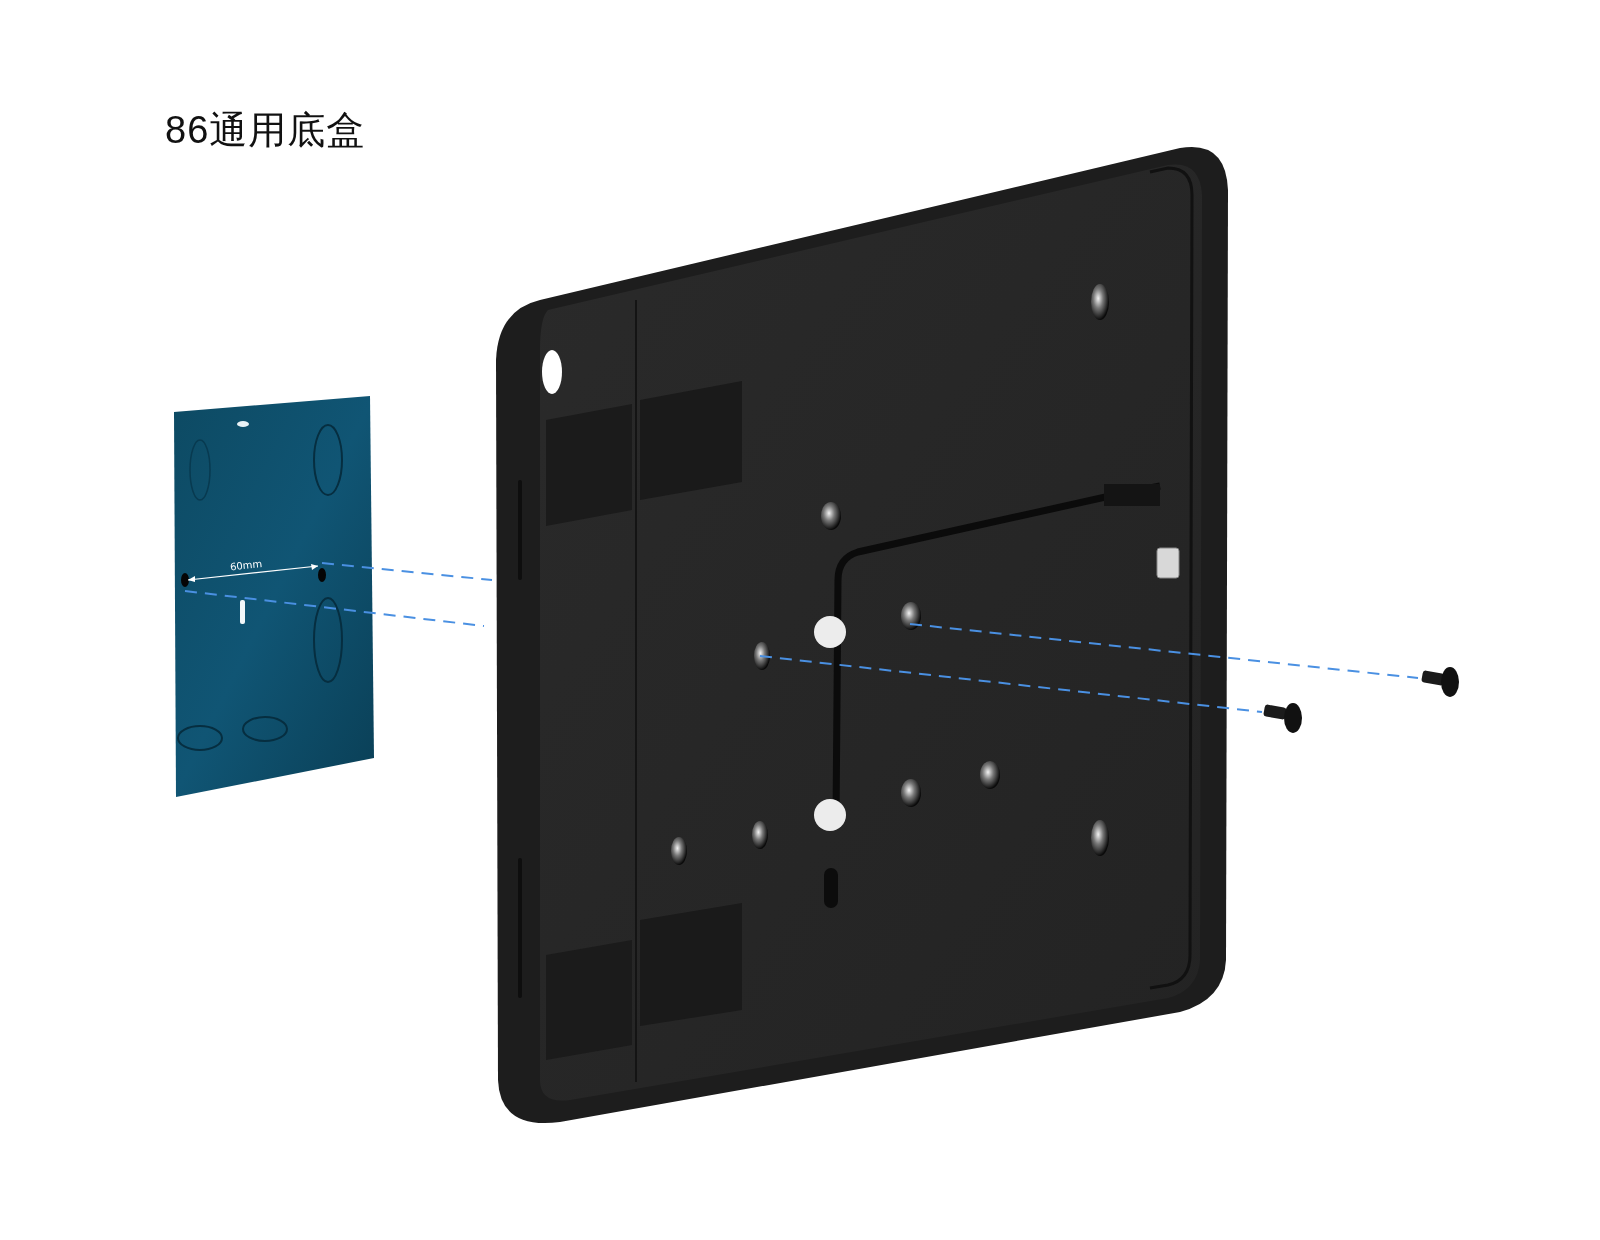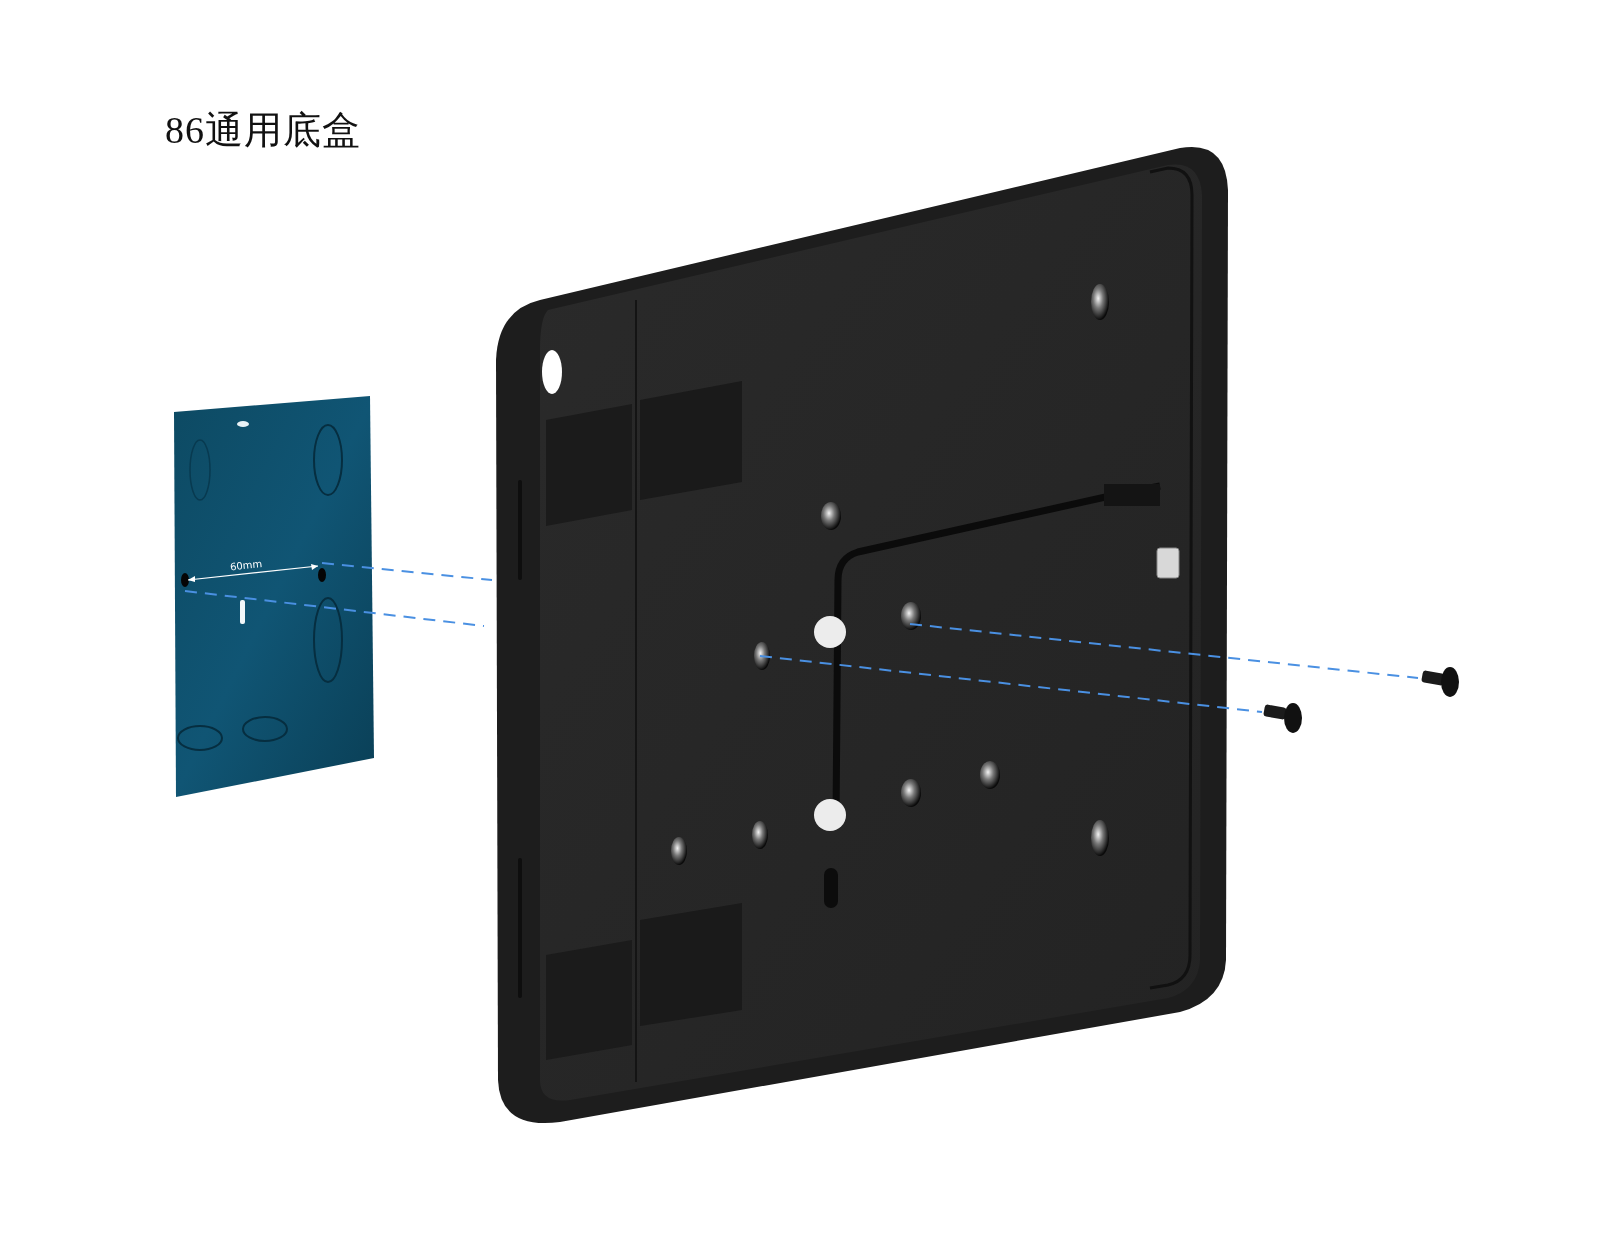--- a/index.html
+++ b/index.html
@@ -1,17 +1,17 @@
 <!DOCTYPE html>
 <html><head>
   <meta charset="utf-8">
   <style>
     html, body { margin: 0; padding: 0; background: #ffffff; }
     body { width: 1600px; height: 1240px; position: relative; overflow: hidden; font-family: "DejaVu Sans", sans-serif; }
-    .title { position: absolute; left: 165px; top: 105px; font-size: 38px; color: #111; letter-spacing: 1px; font-family: Liberation Serif, serif; }
+    .title { position: absolute; left: 165px; top: 105px; font-size: 38px; color: #111; letter-spacing: 1px; font-family: Liberation Sans, sans-serif; }
     svg.scene { position: absolute; left: 0; top: 0; }
   </style>
 </head>
 <body>
 
 <div class="title">86通用底盒</div>
 
 <svg class="scene" width="1600" height="1240" viewBox="0 0 1600 1240" xmlns="http://www.w3.org/2000/svg">
   <defs>
     <linearGradient id="boxGrad" x1="0" y1="0" x2="1" y2="1">

